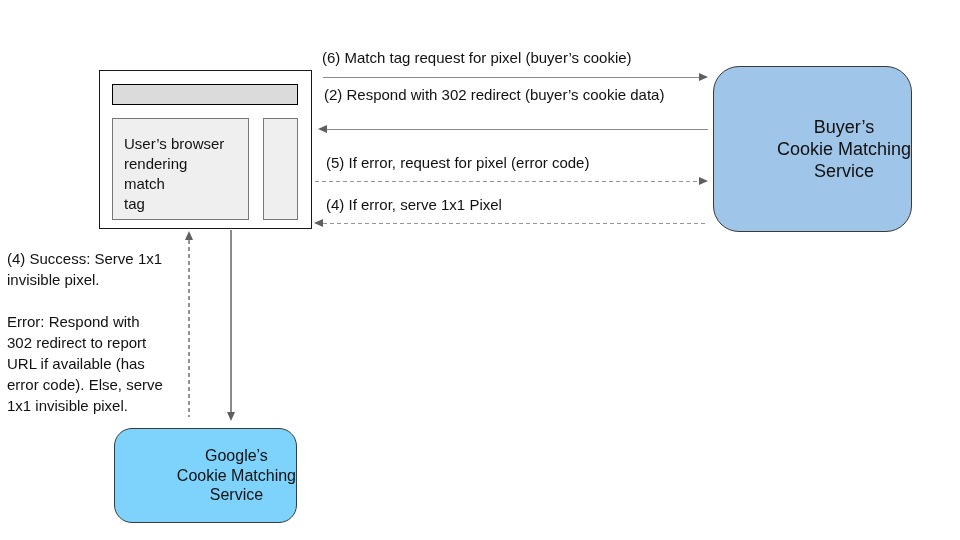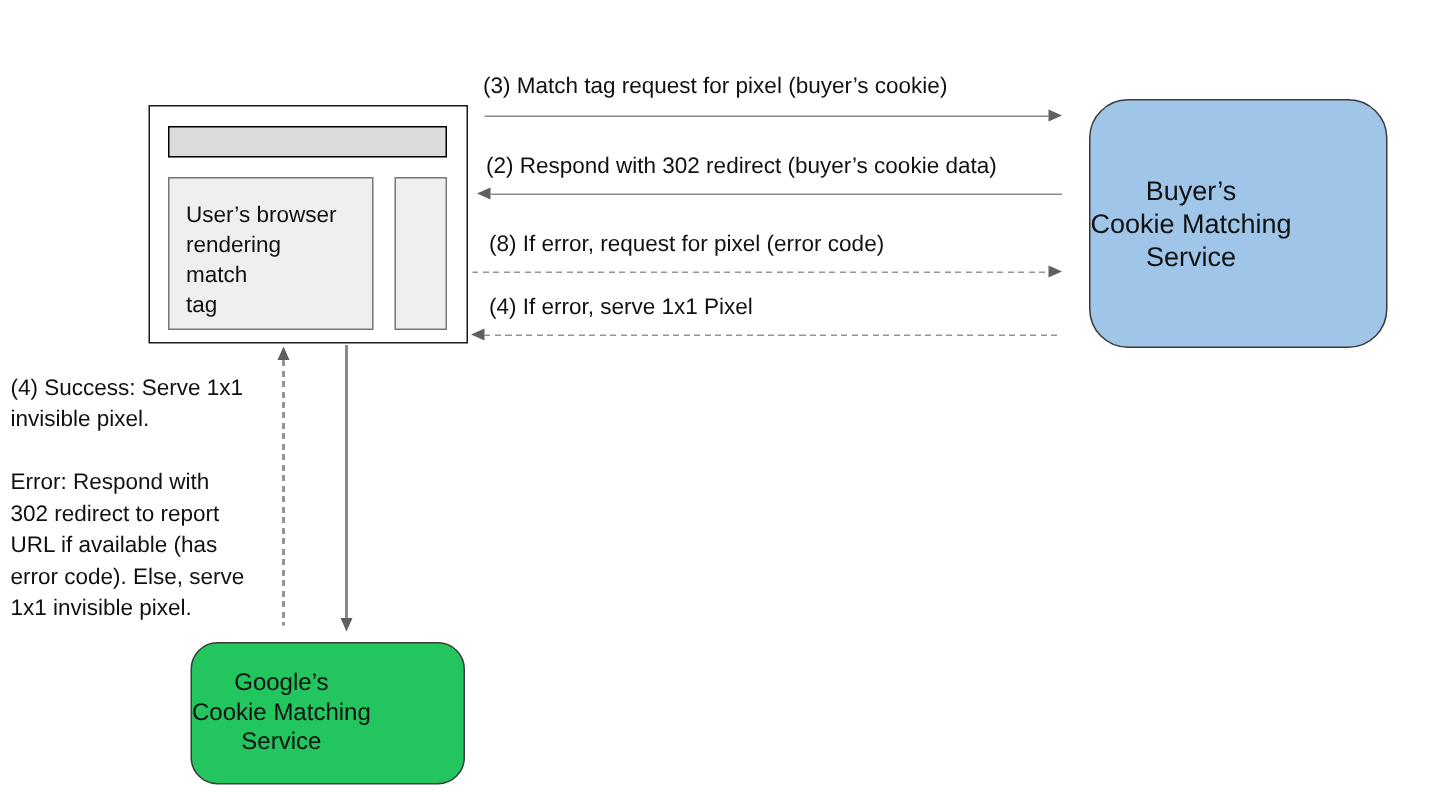--- a/index.html
+++ b/index.html
@@ -45,25 +45,24 @@
     padding: 15px 20px 0 11px;
     font-size: 15px;
     line-height: 20px;
     white-space: pre-line;
   }
 
   
   .node {
     display: flex;
     align-items: center;
-    justify-content: flex-start;
+    justify-content: flex-end;
     text-align: center;
     border: 1.3px solid #3a3a3a;
     box-sizing: border-box;
-    margin-left: 13px;
   }
   .node-buyer {
     left: 713px; top: 66px;
     width: 199px; height: 166px;
     border-radius: 26px;
     font-size: 18px; line-height: 22px;
   }
   .node-google {
     left: 114px; top: 428px;
     width: 183px; height: 95px;
@@ -103,21 +102,21 @@
     border-bottom: 9px solid #5f5f5f;
   }
 
   
   .msg {
     font-size: 15px;
     line-height: 21px;
     white-space: pre-line;
   }
   .msg-1 { left: 322px; top: 47px; }
-  .msg-2 { left: 324px; top: 100px; }
+  .msg-2 { left: 324px; top: 84px; }
   .msg-5 { left: 326px; top: 152px; }
   .msg-6 { left: 326px; top: 194px; }
   .msg-3 { left: 247px; top: 327px; }
   .msg-4 { left: 7px;  top: 248px; width: 186px; }
 </style>
 </head>
 <body>
 
 <div id="canvas">
 
@@ -130,21 +129,21 @@
     </div>
     <div class="browser-pane browser-scrollbar" style="background-color: rgb(239, 239, 239);"></div>
   </div>
 
   <div class="abs node node-buyer" style="background-color: rgb(159, 197, 232);">
     <span>Buyer’s
 Cookie Matching
 Service</span>
   </div>
 
-  <div class="abs node node-google" style="background-color: #22c55e;">
+  <div class="abs node node-google" style="background-color: #7dd3fc;">
     <span>Google’s
 Cookie Matching
 Service</span>
   </div>
 
   <div class="abs hline" style="left:323px; top:76.5px; width:376px;"></div>
   <div class="abs head head-right" style="left:699px; top:73px;"></div>
 
   <div class="abs head head-left" style="left:318px; top:125px;"></div>
   <div class="abs hline" style="left:327px; top:128.5px; width:381px;"></div>
@@ -154,23 +153,23 @@
 
   <div class="abs head head-left" style="left:314px; top:219px;"></div>
   <div class="abs hline dashed" style="left:323px; top:222.5px; width:385px;"></div>
 
   <div class="abs vline" style="left:230px; top:230px; height:182px;"></div>
   <div class="abs head head-down" style="left:227px; top:412px;"></div>
 
   <div class="abs head head-up" style="left:185px; top:231px;"></div>
   <div class="abs vline dashed" style="left:188px; top:240px; height:177px;"></div>
 
-  <span class="abs msg msg-1">(3)  Match tag request for pixel (buyer’s cookie)</span>
+  <span class="abs msg msg-1">(6)  Match tag request for pixel (buyer’s cookie)</span>
   <span class="abs msg msg-2">(2)  Respond with 302 redirect (buyer’s cookie data)</span>
-  <span class="abs msg msg-5">(8) If error, request for pixel (error code)</span>
+  <span class="abs msg msg-5">(5) If error, request for pixel (error code)</span>
   <span class="abs msg msg-6">(4) If error, serve 1x1 Pixel</span>
   <span class="abs msg msg-4">(4) Success: Serve 1x1
 invisible pixel.
 
 Error: Respond with
 302 redirect to report
 URL if available (has
 error code). Else, serve
 1x1 invisible pixel.</span>
 

